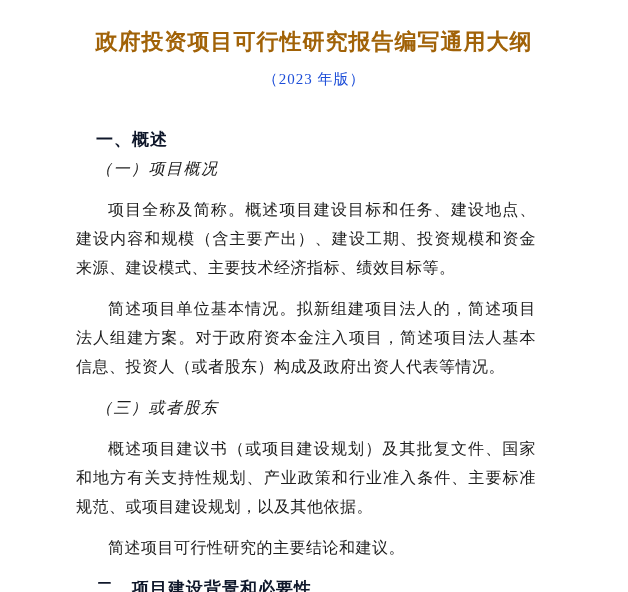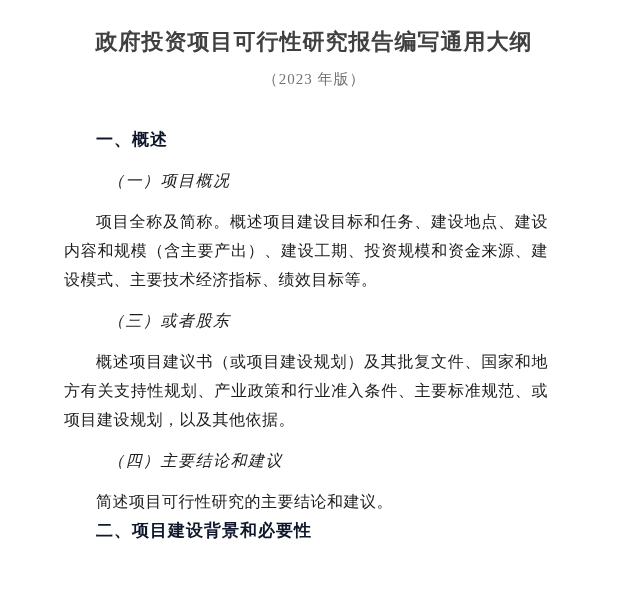--- a/index.html
+++ b/index.html
@@ -21,59 +21,59 @@
     font-family: "Liberation Serif", "DejaVu Serif", serif;
   }
   .doc-header {
     text-align: center;
   }
   .doc-title {
     margin: 27px 0 0 0;
     font-size: 22px;
     line-height: 30px;
     font-weight: bold;
-    color: #404040;
+    color: #a16207;
     letter-spacing: 1px;
     font-family: "Liberation Serif", "DejaVu Serif", serif;
   }
   .doc-subtitle {
     margin: 12px 0 8px 0;
     font-size: 15px;
     line-height: 20px;
-    color: #737373;
+    color: #1d4ed8;
     letter-spacing: 1px;
     text-align: center;
   }
   .doc-content {
     margin: 36px 0 0 64px;
     width: 484px;
   }
   .chapter {
     margin: 0;
     font-size: 17px;
     line-height: 29px;
     font-weight: bold;
     color: #0f172a;
     text-indent: 32px;
     letter-spacing: 1px;
     font-family: "Liberation Sans", "DejaVu Sans", sans-serif;
   }
   .subsection {
-    margin: 12px;
+    margin: 0;
     font-size: 16px;
     line-height: 29px;
     font-weight: normal;
     font-style: italic;
     color: #1c1c1c;
     text-indent: 32px;
     letter-spacing: 1.5px;
     font-family: "Liberation Serif", "DejaVu Serif", serif;
   }
   .paragraph {
-    margin: 0;
+    margin: 12px;
     font-size: 16px;
     line-height: 29px;
     color: #1c1c1c;
     text-indent: 32px;
     text-align: justify;
     text-justify: inter-character;
     letter-spacing: 0.5px;
   }
 </style>
 </head>
@@ -88,26 +88,26 @@
 
   <main class="doc-content">
 
     <h2 class="chapter">一、概述</h2>
 
     <h3 class="subsection">（一）项目概况</h3>
 
     <p class="paragraph">项目全称及简称。概述项目建设目标和任务、建设地点、建设内容和规模（含主要产出）、建设工期、投资规模和资金来源、建设模式、主要技术经济指标、绩效目标等。</p>
 
 
+    <p class="paragraph">简述项目单位基本情况。拟新组建项目法人的，简述项目法人组建方案。对于政府资本金注入项目，简述项目法人基本信息、投资人（或者股东）构成及政府出资人代表等情况。</p>
 
     <h3 class="subsection">（三）或者股东</h3>
 
     <p class="paragraph">概述项目建议书（或项目建设规划）及其批复文件、国家和地方有关支持性规划、产业政策和行业准入条件、主要标准规范、或项目建设规划，以及其他依据。</p>
 
-    <h3 class="subsection">（四）主要结论和建议</h3>
 
     <p class="paragraph">简述项目可行性研究的主要结论和建议。</p>
 
     <h2 class="chapter">二、项目建设背景和必要性</h2>
 
   </main>
 
 </div>
 
 </body></html>

